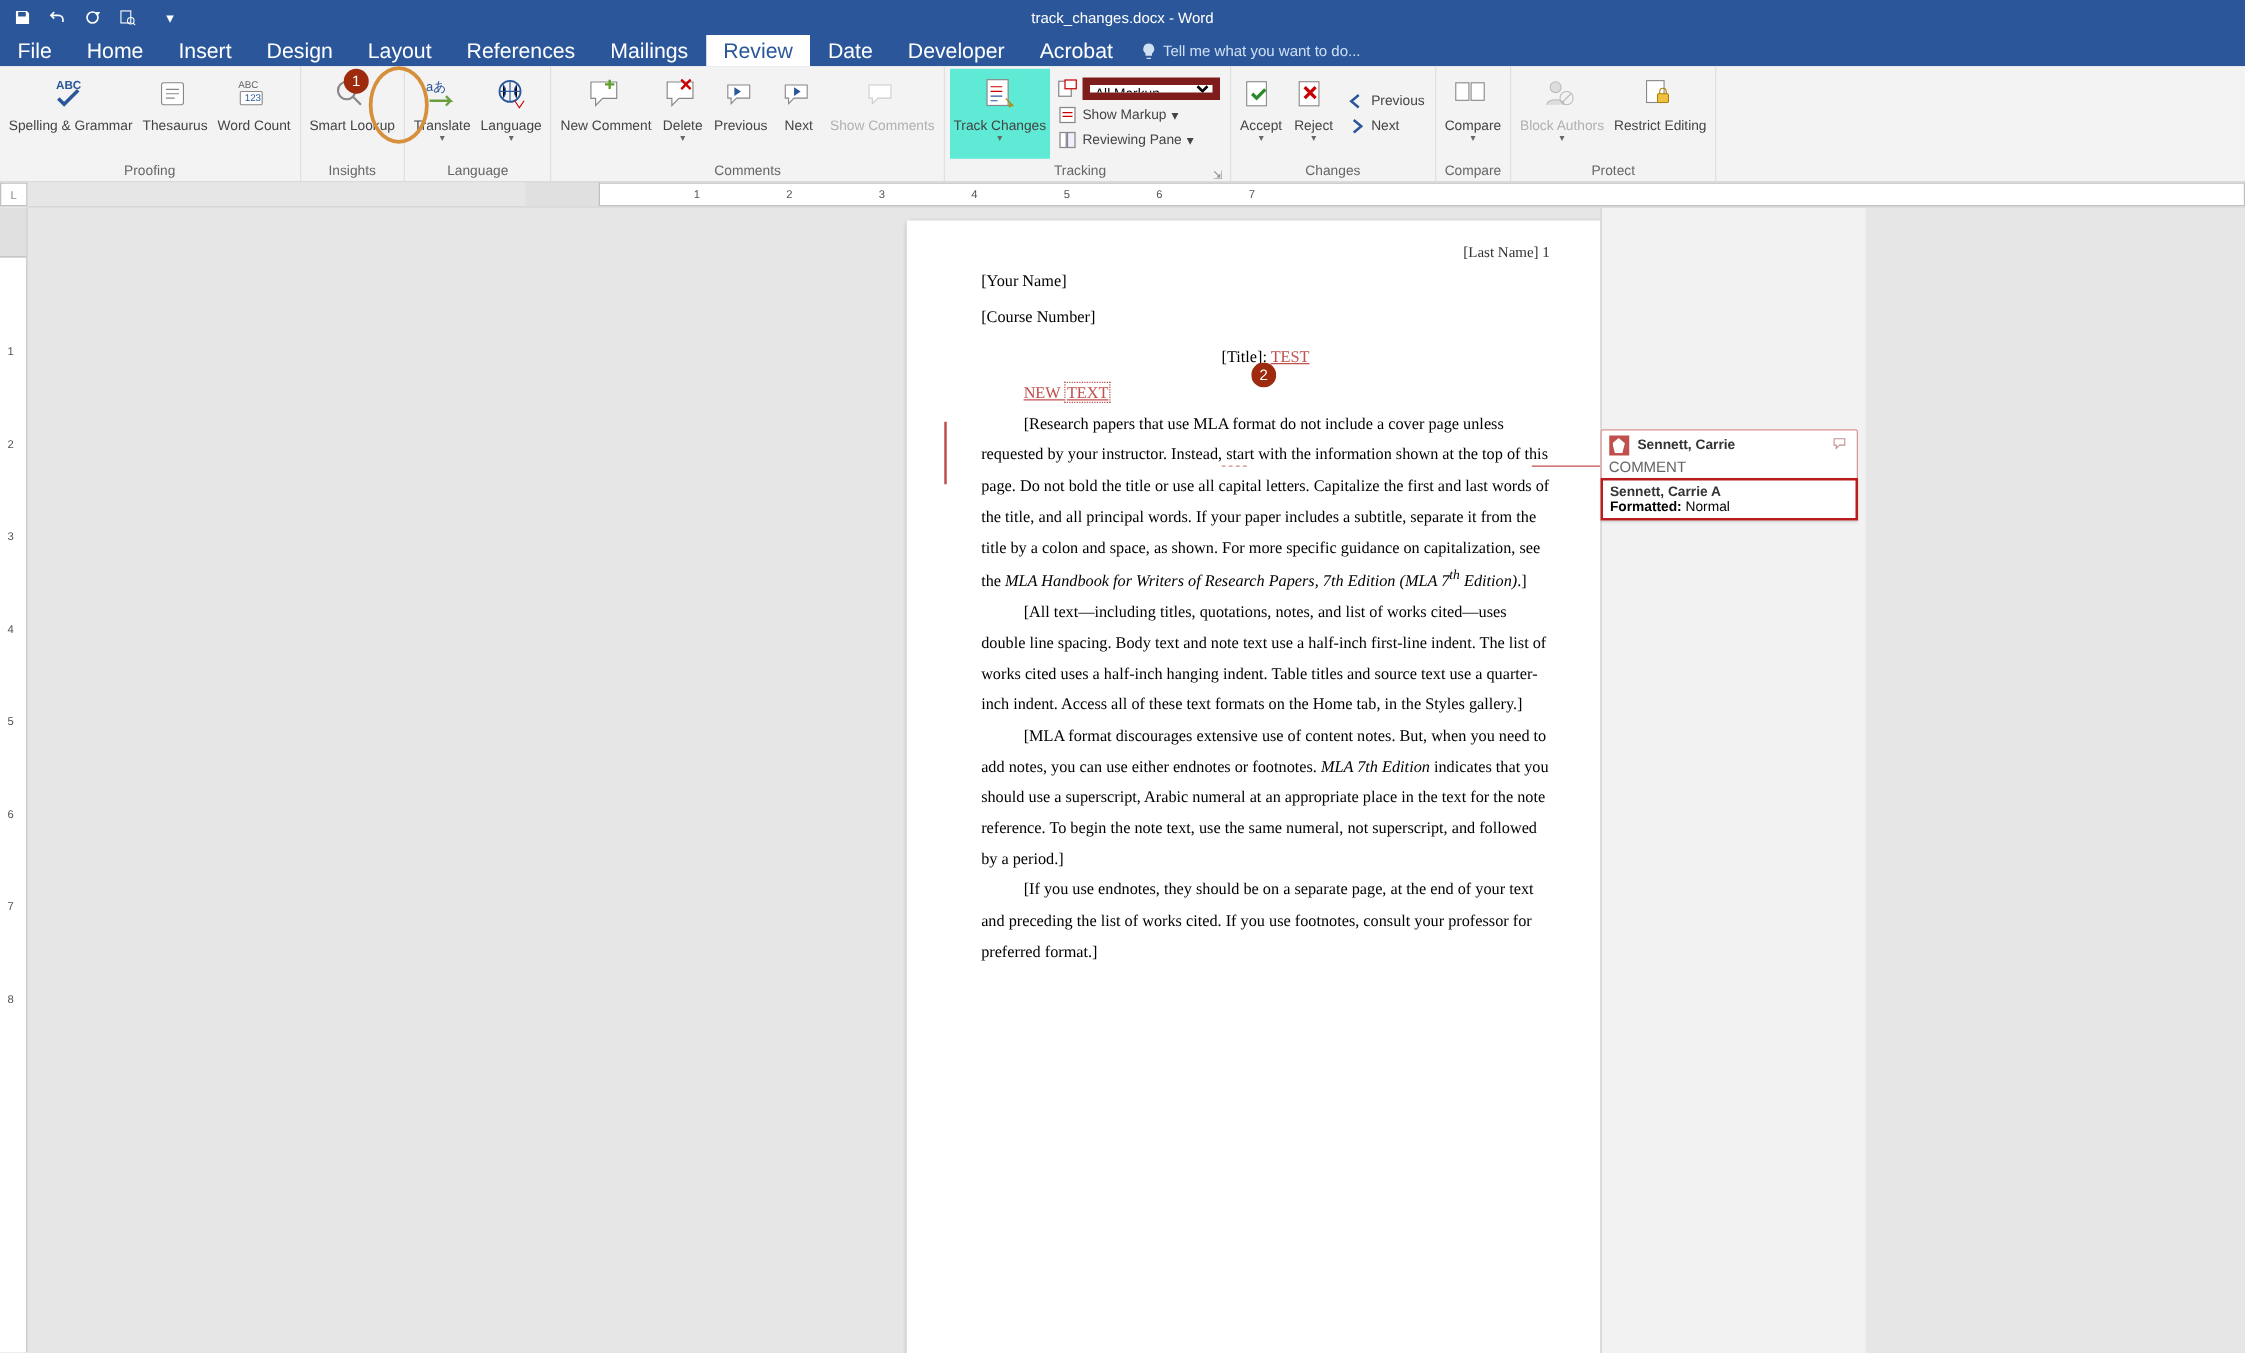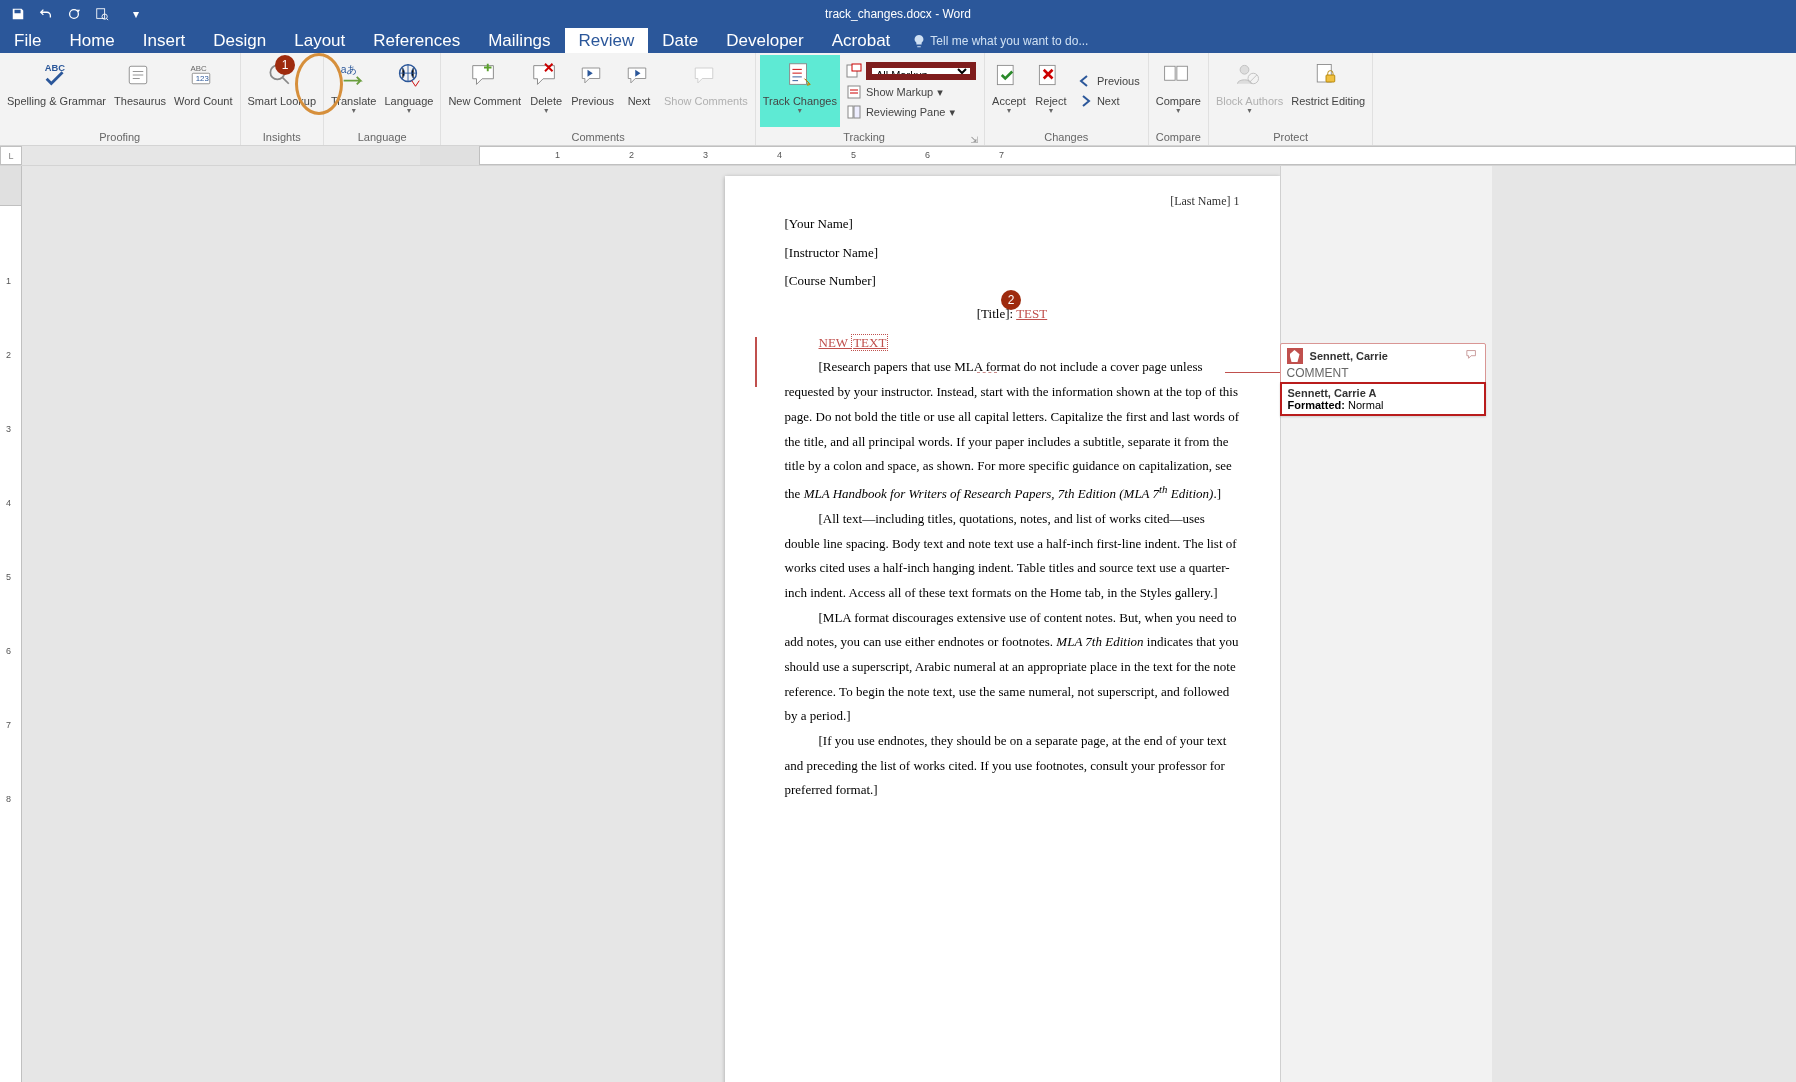--- a/index.html
+++ b/index.html
@@ -432,21 +432,20 @@
     </div>
   </div>
 
   <div class="docarea">
     <div class="page-wrap">
 
       <div class="page">
         <div class="hdr">[Last Name] 1</div>
 
         <p class="meta">[Your Name]</p>
-        <p class="meta">[Instructor Name]</p>
         <p class="meta">[Course Number]</p>
 
         <div class="change-bar" style="top:161px; height:50px;"></div>
 
         <p class="center-title">
           <span>[Title]: </span><span class="tracked">TEST</span>
         </p>
 
         <p class="new-text-line">
           <span class="tracked">NEW </span><span class="tracked tracked-box">TEXT</span>

